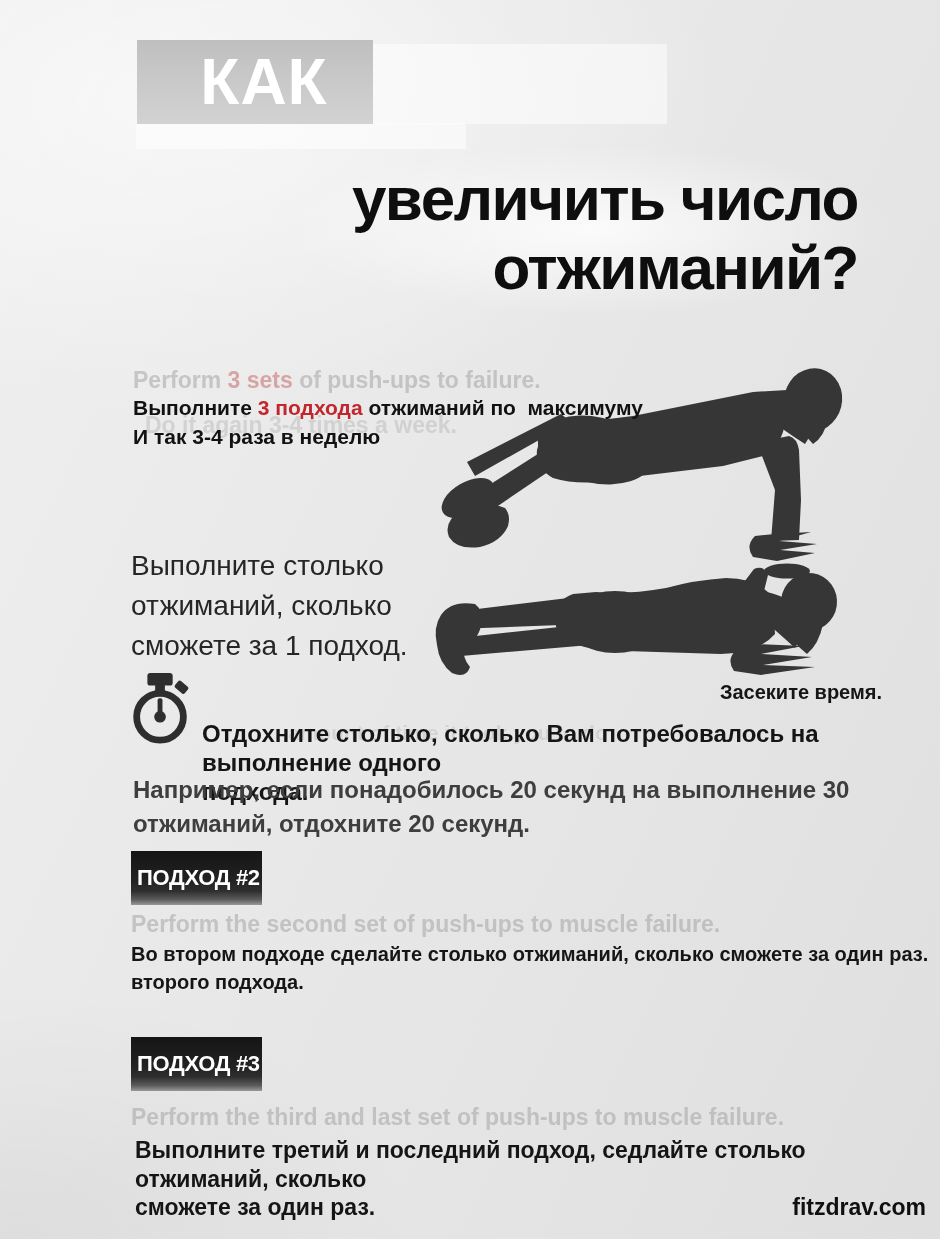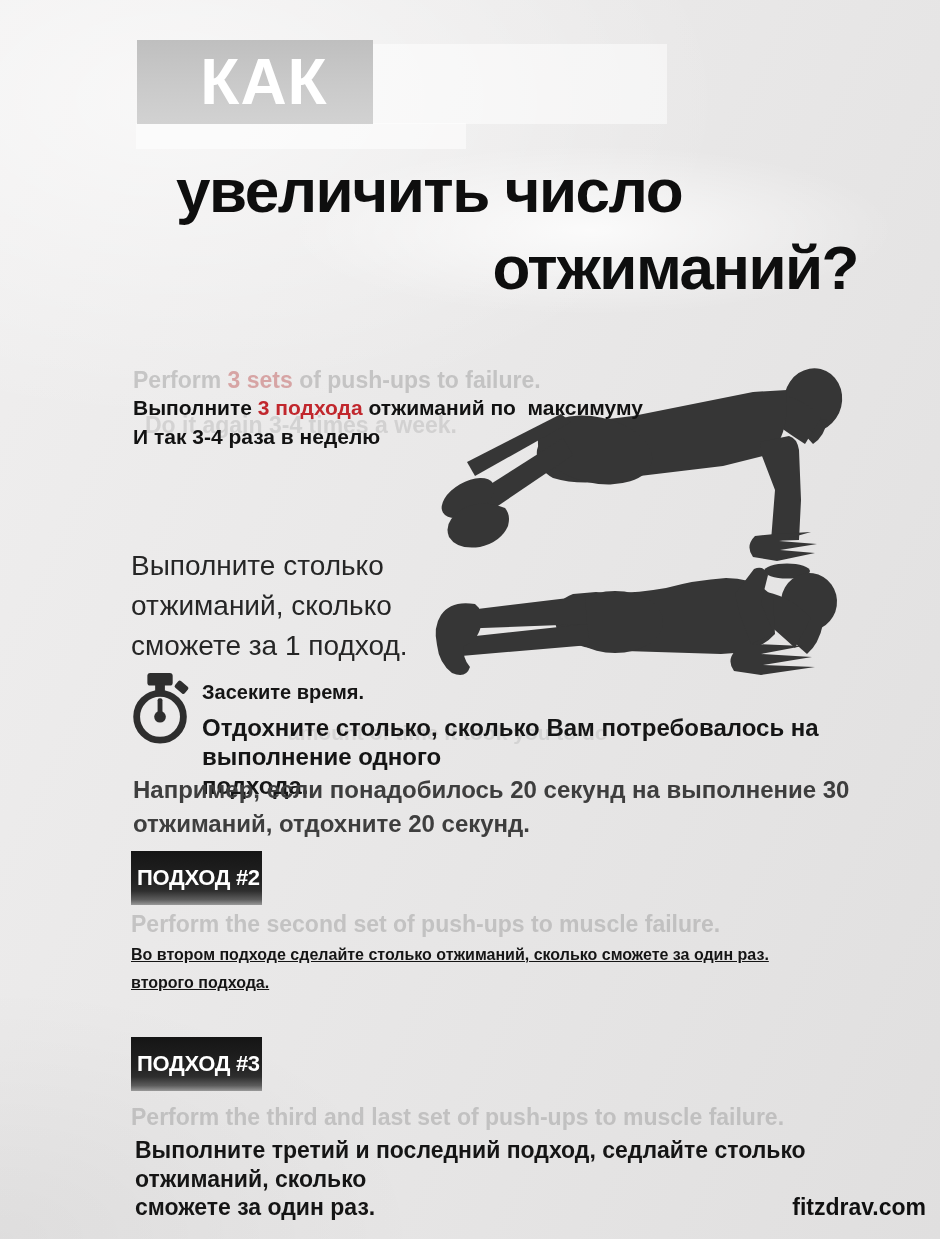--- a/index.html
+++ b/index.html
@@ -36,24 +36,24 @@
   .intro-line .hl{color:var(--c-accent-red,#c1272d);}
   
   .badge{width:131px;height:54px;z-index:2;box-sizing:border-box;
     display:flex;align-items:center;padding-left:6px;
     background:linear-gradient(180deg,#151515 0%,#222222 55%,#2e2e2e 74%,#5c5c5c 90%,#999999 100%);}
   .badge span{color:#ffffff;font-size:22px;font-weight:700;letter-spacing:-.3px;}
   
   .set1-text{left:131px;top:546px;width:340px;z-index:2;color:#262626;
     font-size:28px;font-weight:400;line-height:40px;}
   .bold-par{z-index:2;color:#151515;font-weight:700;}
-  .par2{left:131px;top:941px;font-size:16px;line-height:27.5px;text-decoration:underline;}
+  .par2{left:131px;top:941px;font-size:20px;line-height:27.5px;}
   .par3{left:135px;top:1136px;font-size:23px;line-height:28.5px;}
   .timer-text{left:202px;top:681px;z-index:2;color:#151515;font-weight:700;}
-  .timer-text .t1{font-size:20px;margin:0 0 9px 0;}
+  .timer-text .t1{font-size:20px;margin:0 0 15px 0;text-align:right;}
   .timer-text .t2{font-size:24px;line-height:29px;width:680px;margin:0;}
   .example{left:133px;top:773px;width:760px;z-index:2;color:#3e3e3e;
     font-size:24px;font-weight:700;line-height:34px;}
   
   .fig{z-index:1;color:var(--c-silhouette,#363636);}
   .stopwatch{left:128px;top:671px;z-index:2;color:#2e2e2e;}
   
   .watermark{right:14px;top:1194px;z-index:2;color:#101010;font-size:23px;font-weight:700;}
 </style>
 </head>
@@ -62,21 +62,21 @@
 <div class="canvas">
 
   <div class="patch patch-kak-right"></div>
   <div class="patch patch-under-kak"></div>
   <div class="patch patch-title"></div>
 
   <div class="abs kak-box">
     <span>КАК</span>
   </div>
 
-  <div class="abs title-line" style="top:160px;text-align:center;">увеличить число</div>
+  <div class="abs title-line" style="top:168px;">увеличить число</div>
   <div class="abs title-line" style="top:237px;">отжиманий?</div>
 
   <div class="abs ghost" style="left:133px;top:367px;font-size:23px;"><span>Perform </span><span class="ghost-hl">3 sets</span><span> of push-ups to failure.</span></div>
   <div class="abs ghost ghost-faint" style="left:145px;top:412px;font-size:23px;">Do it again 3-4 times a week.</div>
   <div class="abs intro-line" style="top:396px;"><span>Выполните </span><span class="hl">3 подхода</span><span> отжиманий по  максимуму</span></div>
   <div class="abs intro-line" style="top:425px;">И так 3-4 раза в неделю</div>
 
   <svg class="abs fig" style="left:423px;top:360px;" width="440" height="225" viewBox="0 0 440 225">
     <g fill="currentColor">
       <ellipse cx="390" cy="40" rx="29" ry="32" transform="rotate(14 390 40)"></ellipse>

